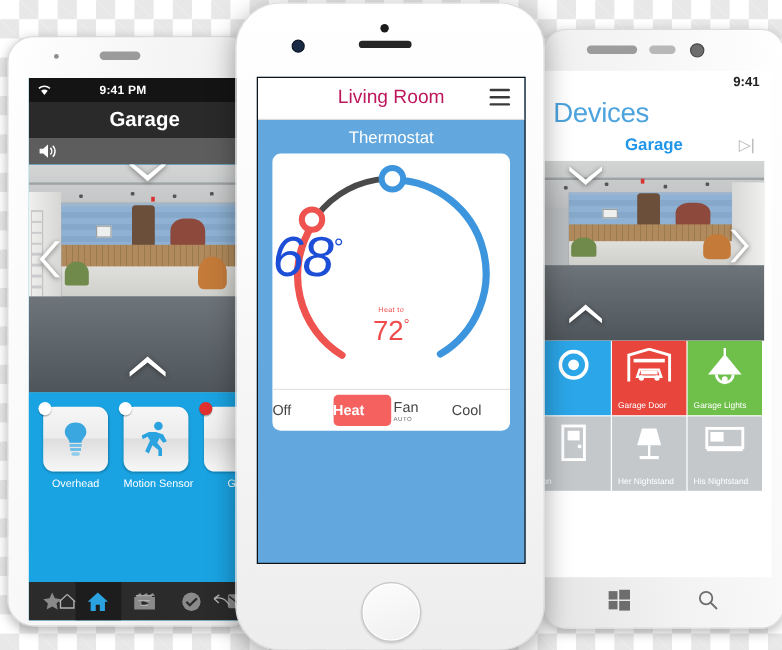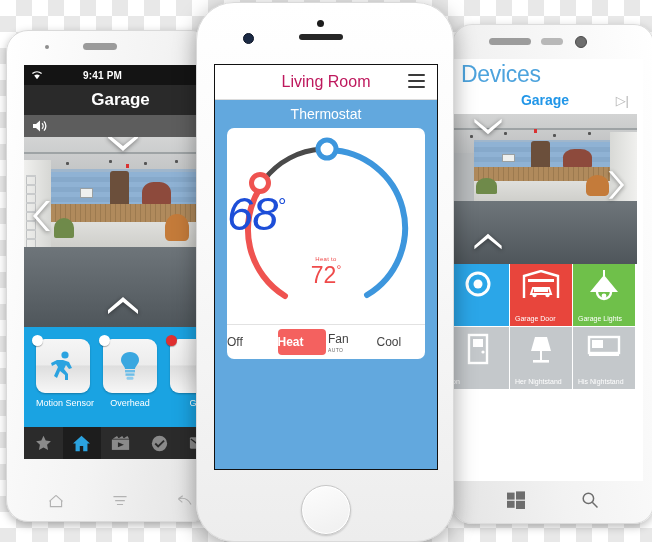--- a/index.html
+++ b/index.html
@@ -23,21 +23,21 @@
     left:6px;top:30px;width:205px;height:490px;
     border-radius:22px;
     background:linear-gradient(100deg,#ffffff 0%,#f3f3f3 55%,#e2e2e2 100%);
     box-shadow:0 3px 9px rgba(0,0,0,.28);
     border:1px solid #d9d9d9;
     overflow:hidden;
   }
   #android .a-top{height:34px;position:relative;}
   #android .a-cam{position:absolute;left:38px;top:14px;width:4px;height:4px;border-radius:50%;background:#8e8e8e;}
   #android .a-spk{position:absolute;left:76px;top:12px;width:34px;height:7px;border-radius:4px;background:#9b9b9b;}
-  #android .a-screen{position:absolute;left:17px;top:34px;width:193px;height:394px;background:#1aa3e2;overflow:hidden;}
+  #android .a-screen{position:absolute;left:17px;top:34px;width:193px;height:452px;background:#1aa3e2;overflow:hidden;}
   #android .a-status{height:20px;background:#141414;color:#fff;display:flex;align-items:center;padding:0 7px;font-size:10px;}
   #android .a-status .clk{flex:1;text-align:center;padding-right:48px;font-weight:bold;letter-spacing:.2px;}
   #android .a-title{height:30px;background:#2a2a2a;color:#fff;display:flex;align-items:center;justify-content:center;font-size:17px;font-weight:bold;}
   #android .a-camrow{height:22px;background:#5d5d5d;display:flex;align-items:center;padding-left:8px;}
   #android .a-video{position:relative;height:190px;overflow:hidden;}
   #android .a-tiles{background:#1aa3e2;height:120px;padding:12px 0 0 12px;display:flex;gap:13px;}
   #android .tile{width:54px;}
   #android .tile-ico{
     position:relative;width:54px;height:54px;border-radius:9px;
     background:linear-gradient(#f6f6f6 0%,#ececec 48%,#dedede 50%,#f7f7f7 100%);
@@ -212,39 +212,39 @@
         </svg>
         <svg class="chev" style="left:82px;top:158px" width="34" height="22" viewBox="0 0 34 22">
           <path d="M17 2 L2 15 L2 19 L17 7 L32 19 L32 15 Z" fill="#fff"></path>
         </svg>
       </div>
 
       <div class="a-tiles">
         <div class="tile">
           <div class="tile-ico">
             <span class="tile-dot"></span>
-            <svg width="26" height="30" viewBox="0 0 26 30">
-              <circle cx="15" cy="4" r="3.6" fill="#2ba3e0"></circle>
-              <path d="M13 9 L19 11 L22 17 L19 18 L16 14 L14 18 L18 23 L18 29 L15 29 L15 24 L10 20 L7 27 L4 25 L8 16 L6 13 L2 15 L1 12 L7 9 Z" fill="#2ba3e0"></path>
-            </svg>
-          </div>
-          <div class="tile-lbl">Motion Sensor</div>
-        </div>
-
-        <div class="tile">
-          <div class="tile-ico">
-            <span class="tile-dot"></span>
             <svg width="22" height="30" viewBox="0 0 22 30">
               <path d="M11 1 C5 1 2 5 2 9 c0 4 4 6 4 9 h10 c0-3 4-5 4-9 0-4-3-8-9-8Z" fill="#3aa7e0"></path>
               <rect x="6" y="19" width="10" height="2.4" fill="#6dbde8"></rect>
               <rect x="6.5" y="22.4" width="9" height="2.4" fill="#6dbde8"></rect>
               <rect x="7.5" y="25.8" width="7" height="3" rx="1.4" fill="#8fcbec"></rect>
             </svg>
           </div>
           <div class="tile-lbl">Overhead</div>
+        </div>
+
+        <div class="tile">
+          <div class="tile-ico">
+            <span class="tile-dot"></span>
+            <svg width="26" height="30" viewBox="0 0 26 30">
+              <circle cx="15" cy="4" r="3.6" fill="#2ba3e0"></circle>
+              <path d="M13 9 L19 11 L22 17 L19 18 L16 14 L14 18 L18 23 L18 29 L15 29 L15 24 L10 20 L7 27 L4 25 L8 16 L6 13 L2 15 L1 12 L7 9 Z" fill="#2ba3e0"></path>
+            </svg>
+          </div>
+          <div class="tile-lbl">Motion Sensor</div>
         </div>
 
         <div class="tile">
           <div class="tile-ico">
             <span class="tile-dot on"></span>
           </div>
           <div class="tile-lbl">Gar</div>
         </div>
       </div>
 
@@ -295,20 +295,23 @@
   </div>
 
   <div class="device" id="winphone">
     <div class="w-top">
       <div class="w-spk"></div>
       <div class="w-s2"></div>
       <div class="w-cam"></div>
     </div>
 
     <div class="w-screen">
+      <div class="w-status">
+        <span>9:41</span>
+      </div>
 
       <div class="w-hdr">Devices</div>
 
       <div class="w-pivot">
         <span class="pv">Garage</span>
         <span class="nx">▷|</span>
       </div>
 
       <div class="w-video">
         <div class="scene">

